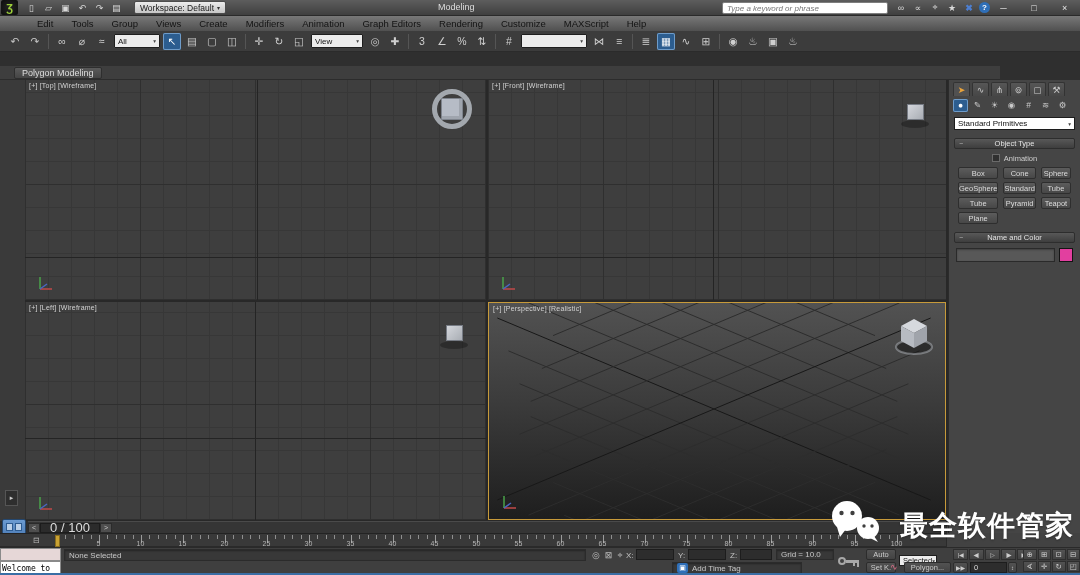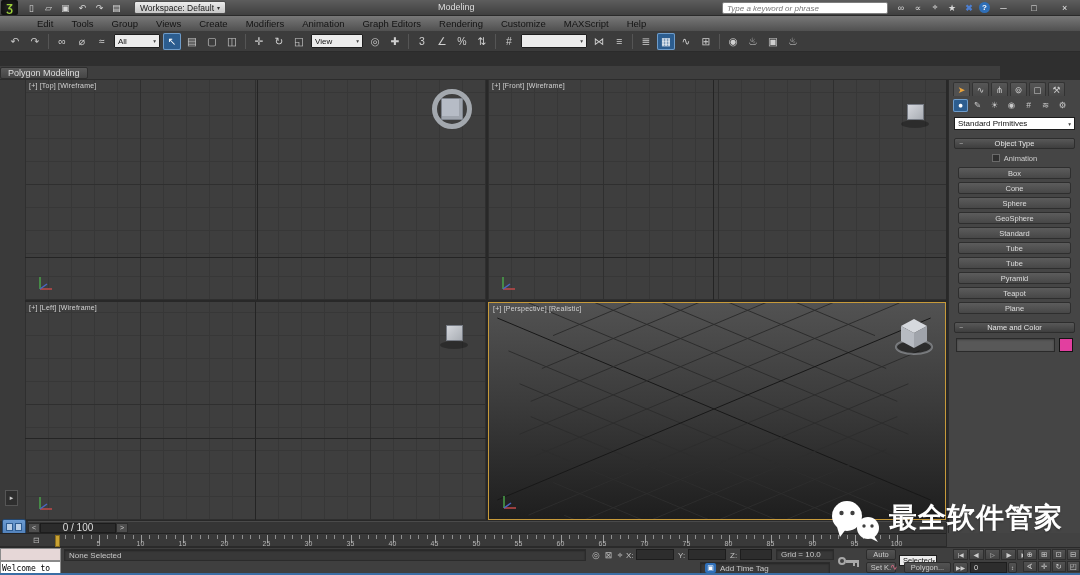--- a/index.html
+++ b/index.html
@@ -49,21 +49,21 @@
   .tb-dd-t{font-size:8px;color:#111;}
   .tb-dd-c{font-size:5.5px;color:#444;}
 
   
   #ribbon-tabs{position:absolute;left:0;top:52px;width:1080px;height:14px;background:#4b4b4b;
                display:flex;align-items:flex-end;padding-left:14px;}
   .rtab{font-size:9px;color:#d3d3d3;padding:1px 16px 2px;}
   .rtab.act{background:#7c7c7c;color:#fff;border-radius:2px 2px 0 0;}
   .rtab-cfg{display:inline-flex;align-items:center;gap:2px;margin-left:8px;padding:1px 5px;color:#ddd;font-size:7px;}
   #ribbon-panel{position:absolute;left:0;top:66px;width:1000px;height:14px;background:#3e3e3e;
-                border-bottom:1px solid #2c2c2c;display:flex;align-items:center;padding-left:0;}
+                border-bottom:1px solid #2c2c2c;display:flex;align-items:center;padding-left:14px;}
   .panel-btn{font-size:9px;color:#ddd;background:linear-gradient(#5a5a5a,#454545);
              border:1px solid #2e2e2e;border-radius:2px;height:12px;display:flex;align-items:center;padding:0 7px;}
 
   
   #work-bg{position:absolute;left:0;top:80px;width:948px;height:441px;background:#282828;}
   #left-strip{position:absolute;left:0;top:80px;width:25px;height:441px;background:#3a3a3a;}
   #expand-btn{position:absolute;left:5px;top:410px;width:13px;height:16px;background:#2e2e2e;
               border:1px solid #555;color:#ccc;font-size:7px;display:flex;align-items:center;justify-content:center;}
   .vp{position:absolute;overflow:hidden;}
   .vp-ortho{background-color:#3e3e3e;background-image:
@@ -92,21 +92,21 @@
 
   
   #layout-tabs-btn{position:absolute;left:2px;top:519px;width:24px;height:26px;
       background:linear-gradient(#6b9bd2,#3f6ea8);border:1px solid #24476f;border-radius:2px;
       display:grid;grid-template-columns:1fr 1fr;gap:2px;padding:3px;}
   .lt-sq{background:#b9cfe8;border:1px solid #2e5c91;}
   #time-slider{position:absolute;left:28px;top:521px;width:918px;height:12px;background:#353535;
                border-top:1px solid #4a4a4a;display:flex;align-items:center;}
   .ts-btn{width:12px;height:10px;background:#4e4e4e;border:1px solid #2b2b2b;color:#ccc;font-size:7px;
           display:inline-flex;align-items:center;justify-content:center;}
-  .ts-field{width:76px;height:10px;background:#2b2b2b;border:1px solid #1c1c1c;color:#ddd;font-size:10px;
+  .ts-field{width:60px;height:10px;background:#2b2b2b;border:1px solid #1c1c1c;color:#ddd;font-size:13px;
             display:inline-flex;align-items:center;justify-content:center;}
   #ruler{position:absolute;left:0;top:533px;width:946px;height:14px;background:#393939;
          border-top:1px solid #232323;border-bottom:1px solid #2a2a2a;}
   #mini-bar-btn{position:absolute;left:33px;top:2px;font-size:8px;color:#b9b9b9;}
   #ruler .ticks{position:absolute;left:57px;top:1px;width:842px;height:4px;
       background:repeating-linear-gradient(90deg,#8f8f8f 0 1px,transparent 1px 8.4px);}
   #ruler .ticks5{position:absolute;left:57px;top:1px;width:842px;height:8px;
       background:repeating-linear-gradient(90deg,#9c9c9c 0 1px,transparent 1px 42px);}
   .rl{position:absolute;top:6px;transform:translateX(-50%);font-size:7px;color:#b5b5b5;}
   #frame-marker{position:absolute;left:55px;top:1px;width:5px;height:12px;background:#c9a233;border:1px solid #8a6d1d;}
@@ -121,21 +121,21 @@
   .sunken{background:#383838;border:1px solid #2b2b2b;box-shadow:inset 0 1px 2px rgba(0,0,0,.35);
           display:flex;align-items:center;padding-left:4px;}
   #status-line{left:64px;top:1px;width:522px;height:12px;}
   #prompt-line{left:64px;top:14px;width:630px;height:12px;}
   #sb-mini-icons{left:592px;top:1px;display:flex;gap:5px;align-items:center;height:12px;}
   .sb-i{color:#b9b9b9;font-size:9px;}
   .coord-label{top:3px;color:#c2c2c2;}
   .sb-field{position:absolute;background:#2d2d2d;border:1px solid #1d1d1d;height:11px;color:#ddd;
             font-size:7.5px;display:flex;align-items:center;padding-left:3px;}
   #grid-box{left:776px;top:1px;width:58px;height:11px;}
-  #time-tag{left:700px;top:14px;width:130px;height:12px;display:flex;align-items:center;gap:4px;}
+  #time-tag{left:672px;top:14px;width:130px;height:12px;display:flex;align-items:center;gap:4px;}
   #time-tag .tag-i{width:11px;height:10px;background:#2f6fb8;color:#fff;font-size:7px;border-radius:2px;
                    display:inline-flex;align-items:center;justify-content:center;}
   #key-icon{left:838px;top:4px;width:24px;height:18px;}
   #key-icon .kr{position:absolute;left:0;top:5px;width:8px;height:8px;border:2px solid #a8a8a8;border-radius:50%;}
   #key-icon .kb{position:absolute;left:8px;top:8px;width:13px;height:3px;background:#a8a8a8;}
   #key-icon .kn1{position:absolute;left:15px;top:11px;width:2px;height:3px;background:#a8a8a8;}
   #key-icon .kn2{position:absolute;left:19px;top:11px;width:2px;height:4px;background:#a8a8a8;}
   .sb-btn{position:absolute;height:11px;background:linear-gradient(#525252,#434343);border:1px solid #2c2c2c;
           border-radius:2px;color:#ccc;font-size:7.5px;display:flex;align-items:center;justify-content:center;}
   .sb-dd{position:absolute;height:11px;background:#ececec;border:1px solid #1e1e1e;color:#111;font-size:7.5px;
@@ -166,29 +166,29 @@
   .cp-sub-i.act{background:#2c5d8f;box-shadow:inset 0 0 0 1px #6f9cc9;color:#fff;}
   .cp-dd{margin:4px 5px 0;height:13px;background:#fff;border:1px solid #1c1c1c;display:flex;
          justify-content:space-between;align-items:center;font-size:8px;color:#111;padding:0 3px;}
   .rollout-h{margin:8px 5px 0;height:11px;background:linear-gradient(#585858,#3e3e3e);border:1px solid #2d2d2d;
              border-radius:2px;display:flex;align-items:center;justify-content:center;font-size:7.5px;
              color:#e4e4e4;position:relative;}
   .rollout-h .minus{position:absolute;left:4px;font-size:7px;color:#bbb;}
   .autogrid-row{display:flex;align-items:center;justify-content:center;gap:4px;font-size:7.5px;
                 color:#cfcfcf;height:14px;margin-top:2px;}
   .checkbox{width:8px;height:8px;background:#303030;border:1px solid #6a6a6a;display:inline-block;}
-  #obj-grid{display:grid;grid-template-columns:1fr;gap:3px 5px;margin:2px 9px 0;}
+  #obj-grid{display:grid;grid-template-columns:1fr 1fr 1fr;gap:3px 5px;margin:2px 9px 0;}
   .obj-btn{height:12px;background:linear-gradient(#5c5c5c,#474747);border:1px solid #2e2e2e;border-radius:2px;
            font-size:7.5px;color:#ddd;display:flex;align-items:center;justify-content:center;}
   .name-row{display:flex;gap:4px;margin:5px 7px 0;align-items:center;}
   .name-input{flex:1;height:14px;background:#585858;border:1px solid #2a2a2a;box-shadow:inset 0 1px 2px rgba(0,0,0,.3);}
   #color-swatch{width:14px;height:14px;border:1px solid #141414;}
 
   
-  #watermark{position:absolute;left:828px;top:499px;display:flex;align-items:flex-start;gap:5px;z-index:60;}
+  #watermark{position:absolute;left:828px;top:499px;display:flex;align-items:flex-end;gap:16px;z-index:60;}
   #wm-text{font-size:28px;font-weight:bold;color:#fff;letter-spacing:1px;text-shadow:0 1px 2px rgba(0,0,0,.35);}
 </style>
 </head>
 <body>
 
 <div id="root">
 
   <div id="titlebar">
     <div id="logo">Ʒ</div>
     <div id="qat">

